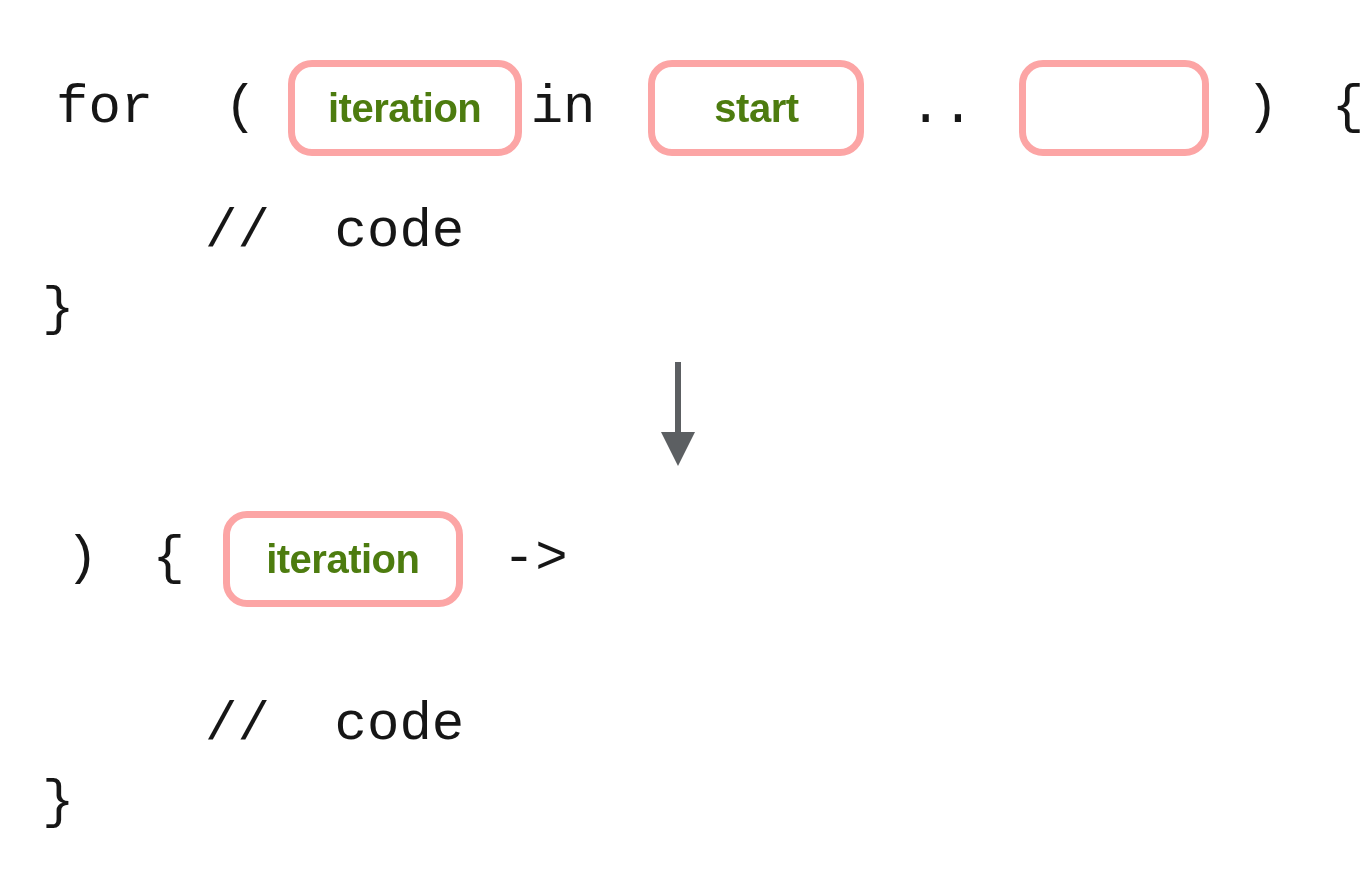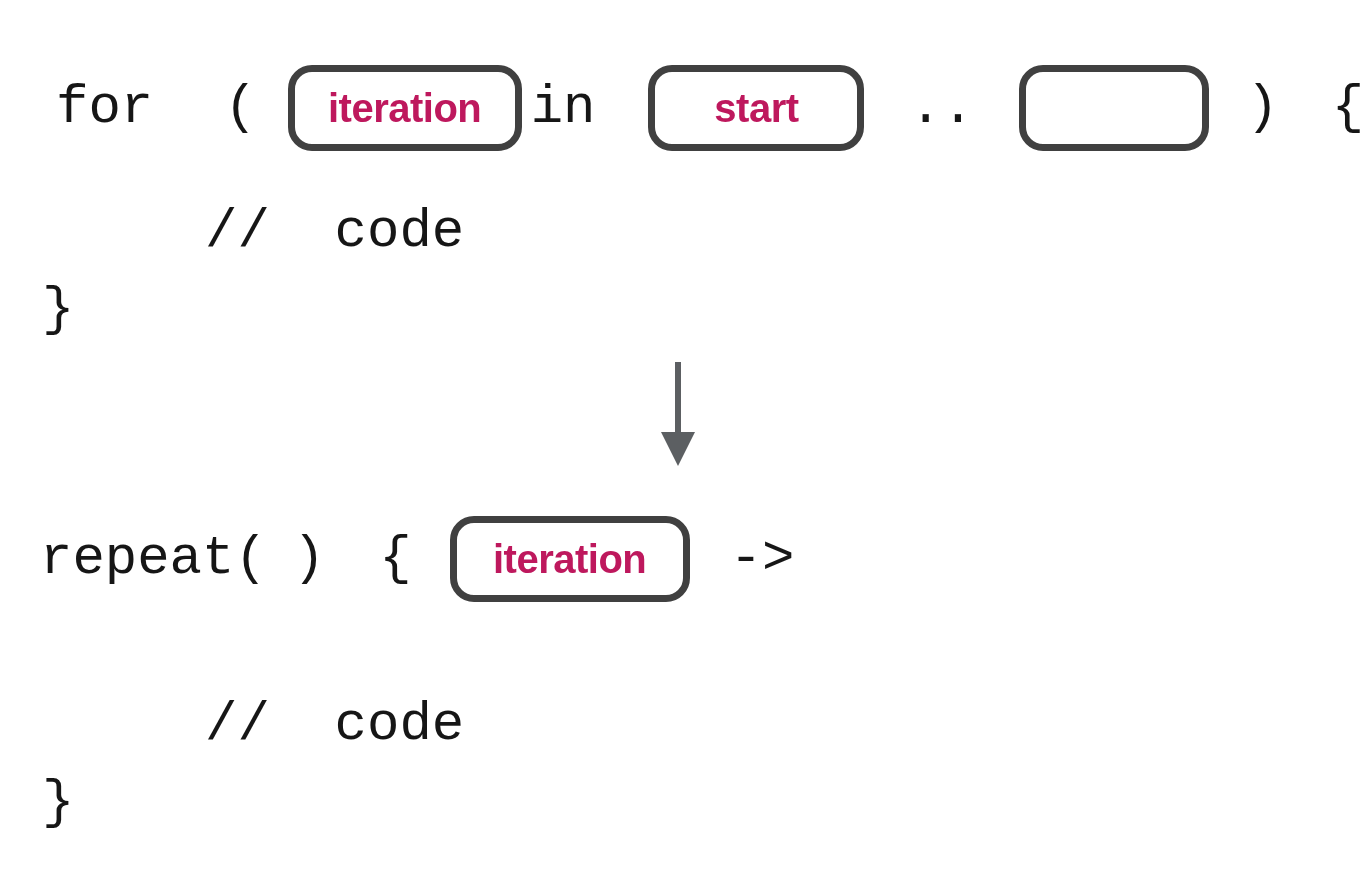--- a/index.html
+++ b/index.html
@@ -26,29 +26,29 @@
   .row-repeat{left:40px;top:509px;height:100px;}
   .row-comment-2{left:205px;top:698px;height:54px;}
   .row-close-2{left:42px;top:773px;height:60px;}
 
   
   .slot{
     display:inline-flex;
     align-items:center;
     justify-content:center;
     box-sizing:border-box;
-    height:86px;
-    border:7px solid #404040;
+    height:96px;
+    border:7px solid #fca5a5;
     border-radius:24px;
     background:#ffffff;
     font-family:"Liberation Sans","DejaVu Sans",sans-serif;
     font-weight:700;
     font-size:40px;
     letter-spacing:-0.5px;
-    color:#be185d;
+    color:#4d7c0f;
     padding:0 22px;
   }
   .slot--iteration{min-width:234px;}
   .slot--start{min-width:216px;}
   .slot--end{min-width:190px;}
   .slot--times{min-width:244px;}
   .slot--iteration2{min-width:240px;}
 
   
   .ml-paren-open{margin-left:62px;}
@@ -112,21 +112,20 @@
     </div>
   </div>
 
   <div class="arrow">
     <div class="arrow-shaft"></div>
     <div class="arrow-head"></div>
   </div>
 
   <div>
     <div class="code-row row-repeat">
-      <span>repeat(</span>
       <span class="ml-paren-close2">)</span>
       <span class="ml-brace-open2">{</span>
       <span class="slot slot--iteration2 ml-slot-iter2">iteration</span>
       <span class="ml-arrow-op">-&gt;</span>
     </div>
     <div class="code-row row-comment-2">
       <span>//  code</span>
     </div>
     <div class="code-row row-close-2">
       <span>}</span>

